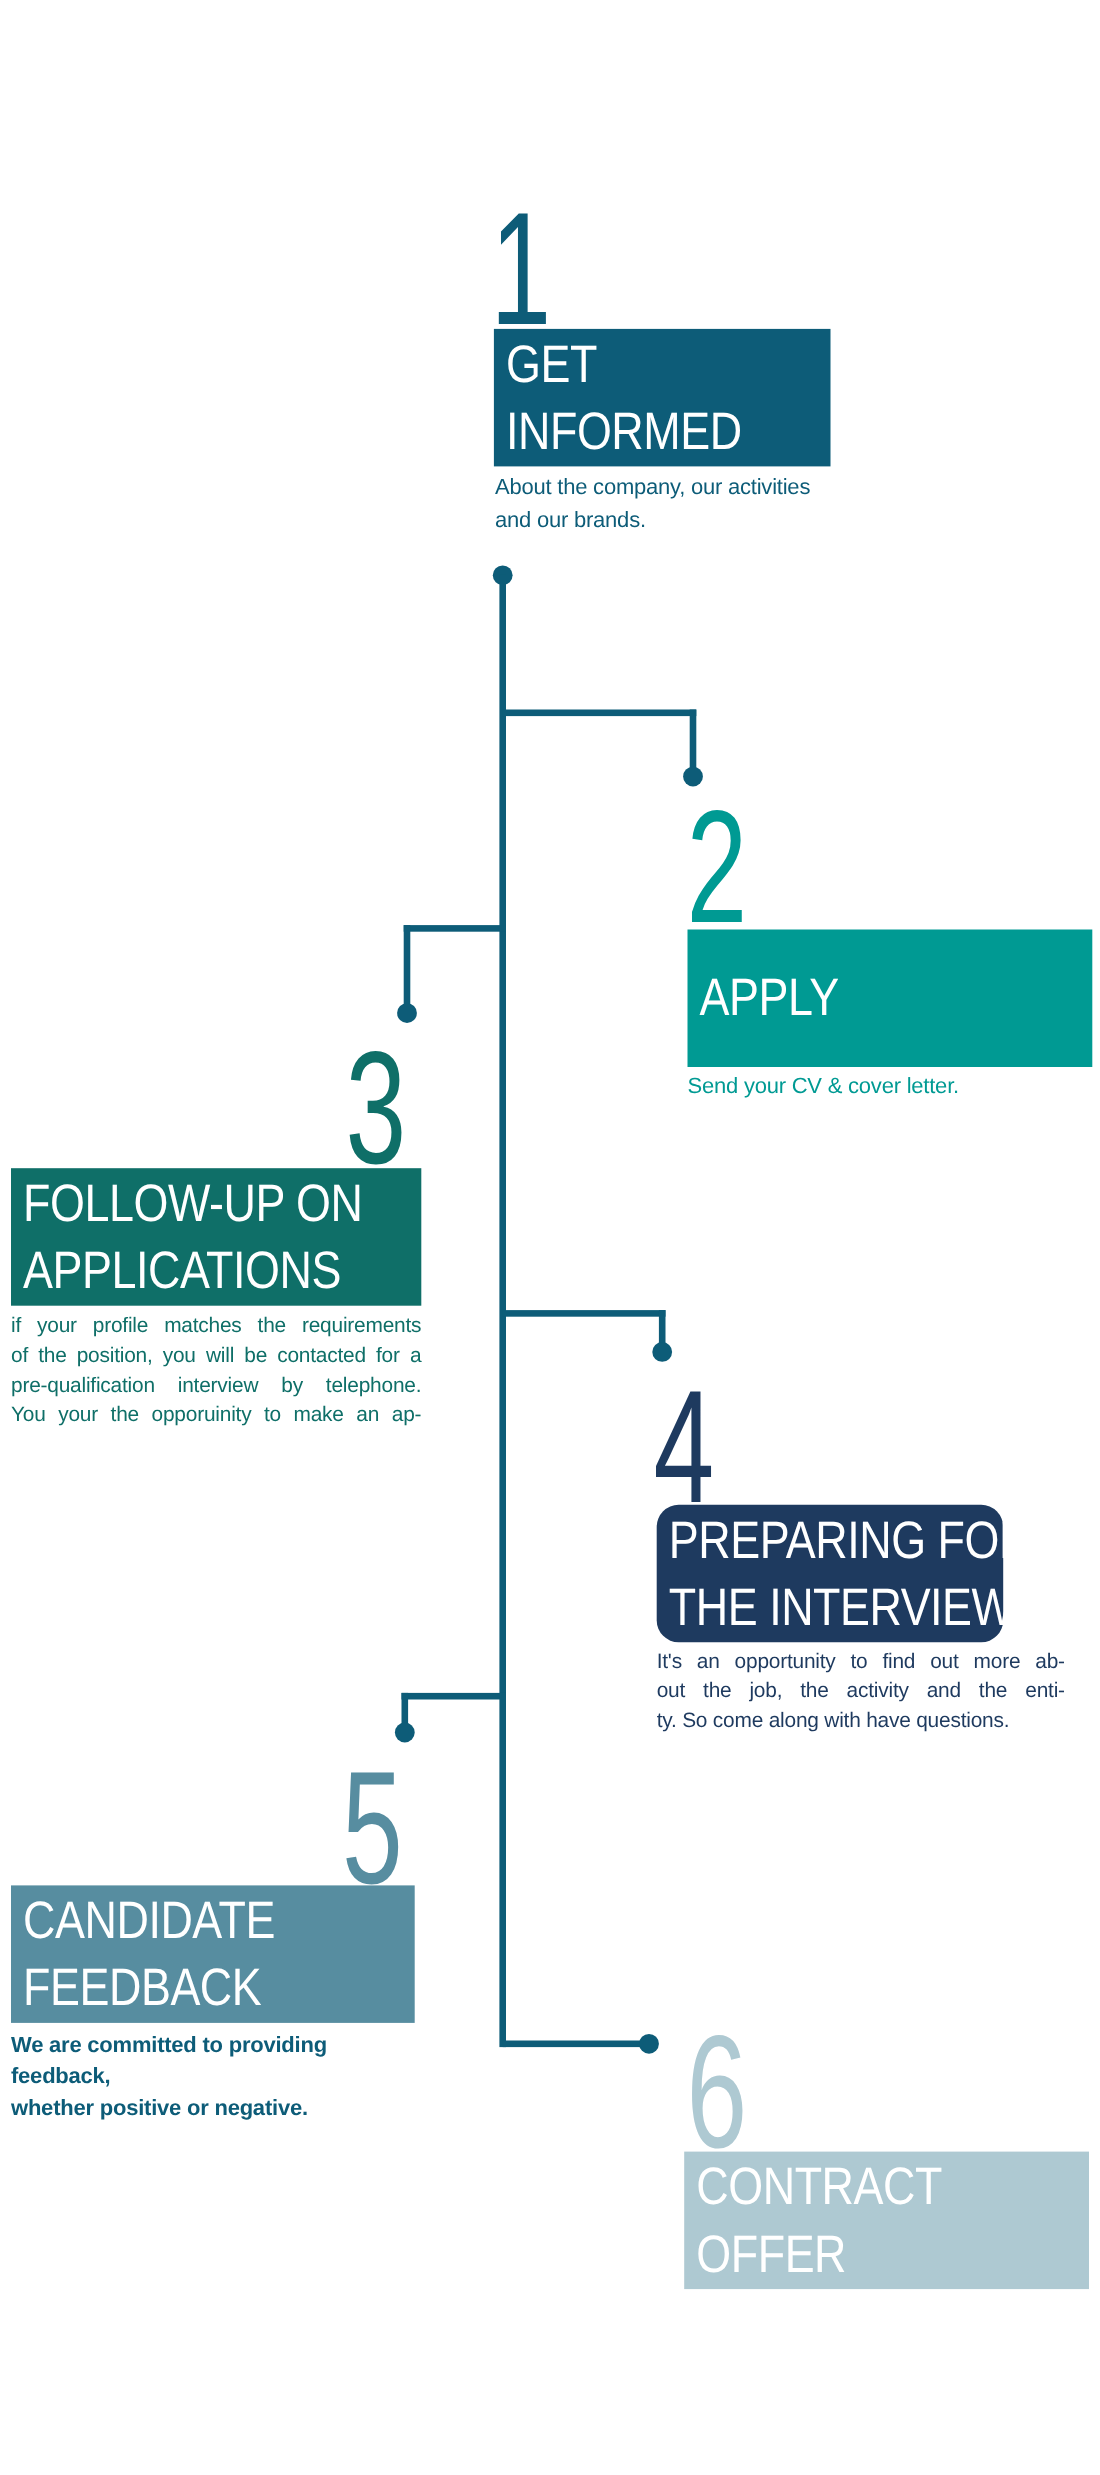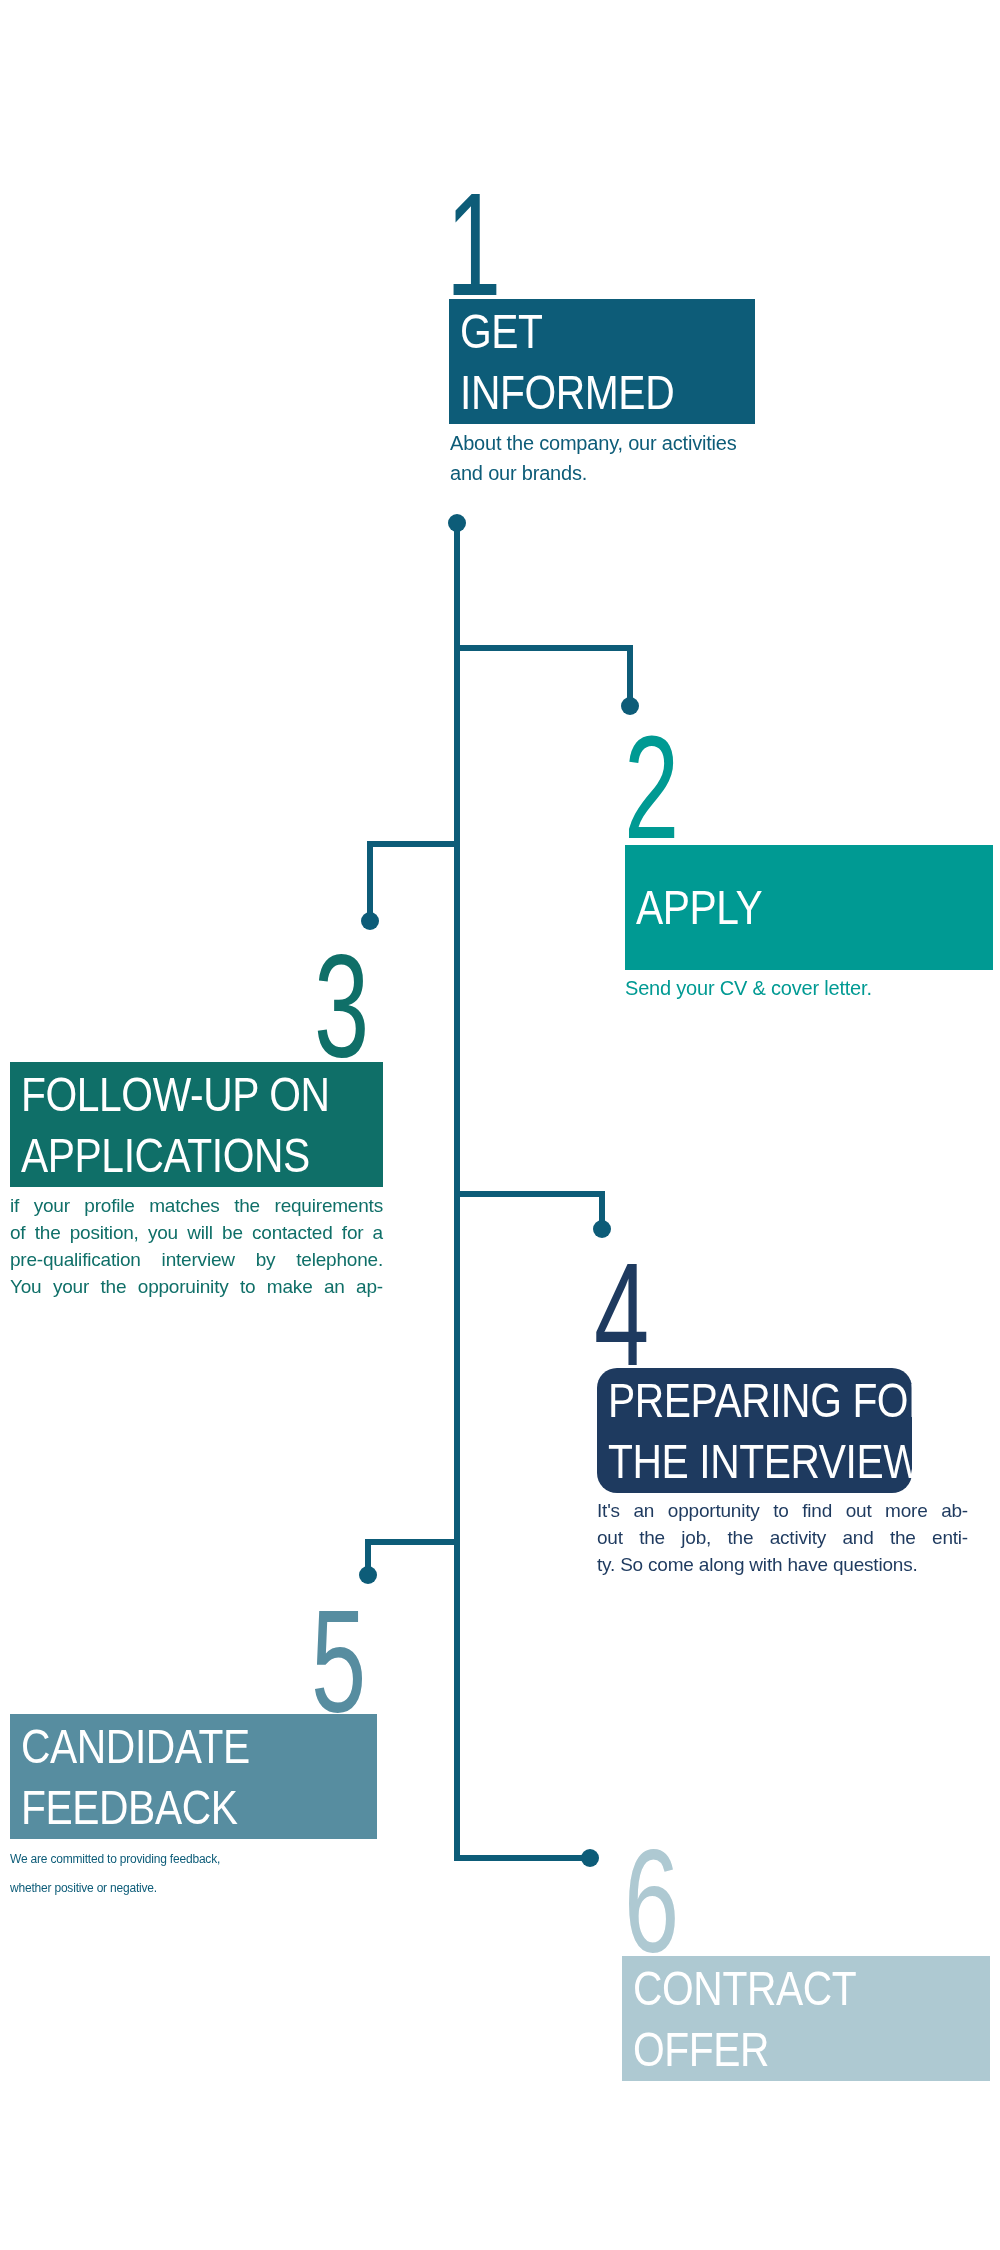--- a/index.html
+++ b/index.html
@@ -47,21 +47,21 @@
   .s4 .box{left:597px;top:1368px;width:315px;background:var(--navy,#1e3a5f);border-radius:20px;}
   .s5 .box{left:10px; top:1714px;width:367px;background:var(--steel-blue,#578da0);justify-content:center;}
   .s6 .box{left:622px;top:1956px;width:368px;background:var(--pale-blue,#aec9d2);}
 
   
   .bodytext{position:absolute;font-size:19px;line-height:27px;letter-spacing:-0.2px;}
   .s1 .bodytext{left:450px;top:428px;width:340px;font-size:20px;line-height:30px;color:var(--dark-teal,#0d5c78);}
   .s2 .bodytext{left:625px;top:975px;width:360px;font-size:20px;color:var(--teal,#009a93);}
   .s3 .bodytext{left:10px;top:1192px;width:373px;color:var(--sea-green,#0f6f68);}
   .s4 .bodytext{left:597px;top:1497px;width:371px;color:var(--navy,#1e3a5f);}
-  .s5 .bodytext{left:10px;top:1845px;width:370px;font-size:12px;line-height:29px;color:var(--dark-teal,#0d5c78);}
+  .s5 .bodytext{left:10px;top:1845px;width:370px;font-size:20px;line-height:29px;color:var(--dark-teal,#0d5c78);font-weight:bold;}
   .jline{text-align:justify;text-align-last:justify;}
   .lline{text-align:left;text-align-last:left;}
 </style>
 </head>
 <body>
 
 <div class="canvas">
 
   <div>
     <div class="dot" style="left:448px;top:514px"></div>

